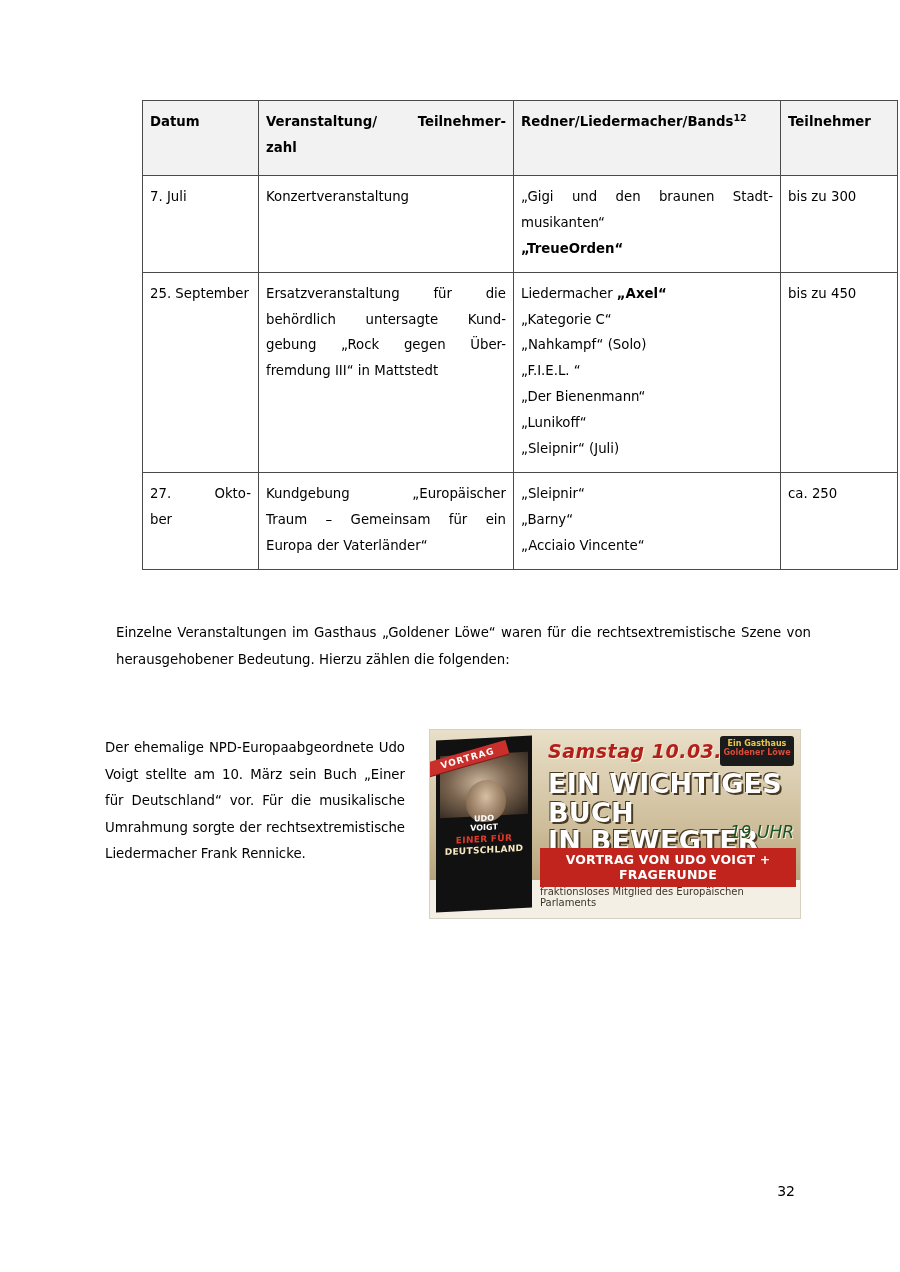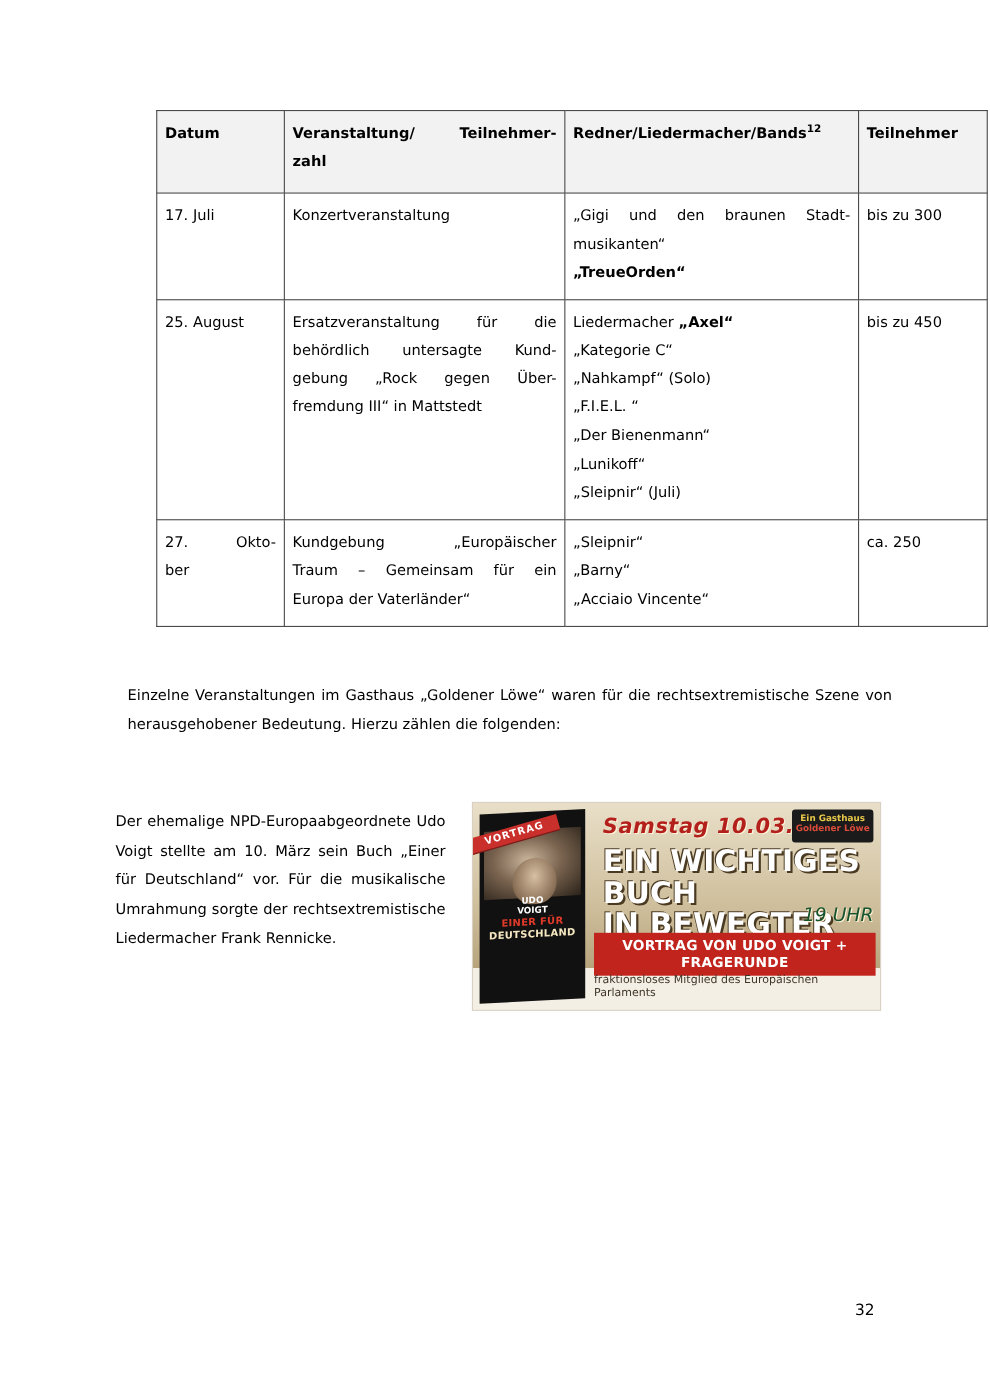--- a/index.html
+++ b/index.html
@@ -239,34 +239,34 @@
             <span class="just" style="display:block">Veranstaltung/ Teilnehmer-</span>
             <span style="display:block">zahl</span>
           </th>
           <th class="col-acts"><span>Redner/Liedermacher/Bands</span><sup class="fn">12</sup></th>
           <th class="col-part">Teilnehmer</th>
         </tr>
       </thead>
       <tbody>
 
         <tr>
-          <td>17. Juli</td>
+          <td>7. Juli</td>
           <td>
             <span style="display:block">Konzertveranstaltung</span>
           </td>
           <td>
             <span class="just" style="display:block">„Gigi und den braunen Stadt-</span>
             <span style="display:block">musikanten“</span>
             <span class="b" style="display:block">„TreueOrden“</span>
           </td>
           <td>bis zu 300</td>
         </tr>
 
         <tr>
-          <td>25. August</td>
+          <td>25. September</td>
           <td>
             <span class="just" style="display:block">Ersatzveranstaltung für die</span>
             <span class="just" style="display:block">behördlich untersagte Kund-</span>
             <span class="just" style="display:block">gebung „Rock gegen Über-</span>
             <span style="display:block">fremdung III“ in Mattstedt</span>
           </td>
           <td>
             <span style="display:block"><span>Liedermacher </span><span class="b">„Axel“</span></span>
             <span style="display:block">„Kategorie C“</span>
             <span style="display:block">„Nahkampf“ (Solo)</span>

